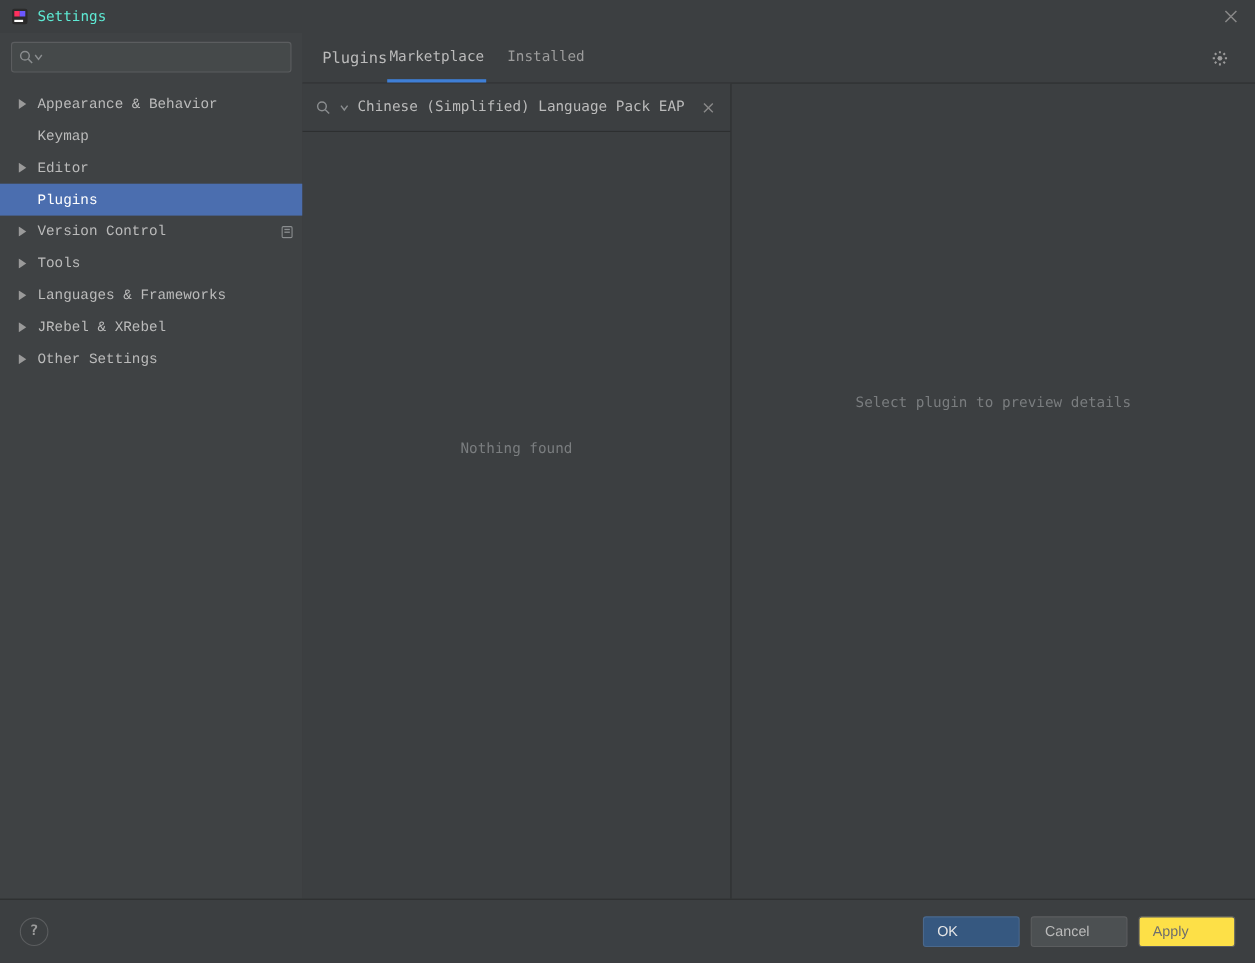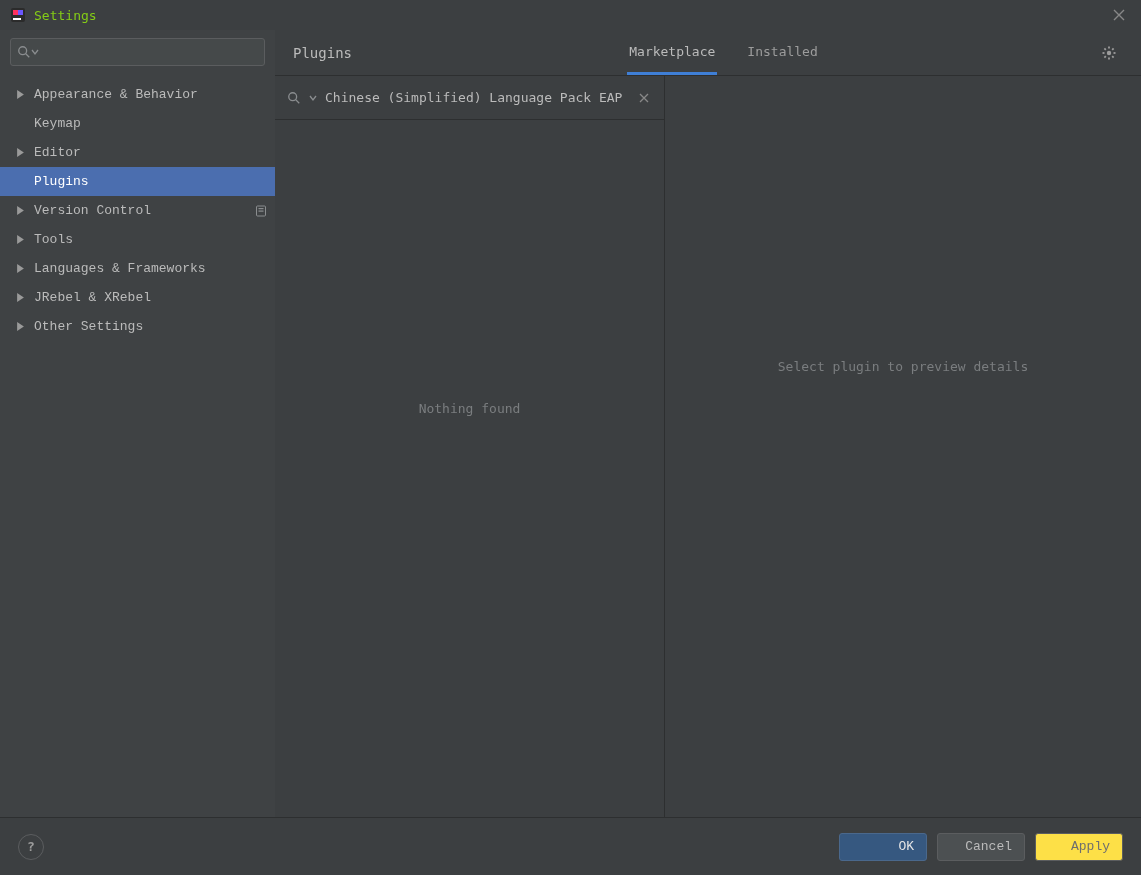--- a/index.html
+++ b/index.html
@@ -12,21 +12,21 @@
   }
   .window { display: flex; flex-direction: column; width: 100%; height: 100%; }
 
   
   .titlebar {
     height: 30px;
     display: flex;
     align-items: center;
     padding: 0 10px;
     background: #3c3f41;
-    color: #84cc16;
+    color: #5eead4;
   }
   .titlebar .app-icon {
     width: 16px; height: 16px; margin-right: 8px;
     display:flex; align-items:center; justify-content:center;
   }
   .titlebar .spacer { flex: 1; }
   .titlebar .close-btn {
     width: 24px; height: 24px; display:flex; align-items:center; justify-content:center;
     color: #888; cursor: pointer;
   }
@@ -110,24 +110,23 @@
     border-bottom: 1px solid #2d2f30;
   }
   .content-header .title {
     font-size: 14px;
     color: #bbbbbb;
     font-weight: normal;
   }
   .tabs {
     flex: 1;
     display: flex;
-    justify-content: center;
     align-items: flex-end;
     height: 100%;
-    gap: 28px;
+    gap: 17px;
   }
   .tab {
     height: 100%;
     display: flex;
     align-items: center;
     color: #9c9c9c;
     cursor: pointer;
     border-bottom: 3px solid transparent;
     padding: 0 2px;
   }
@@ -211,24 +210,24 @@
     font-weight:bold;
   }
   .footer .spacer { flex:1; }
   .btn {
     min-width: 88px;
     height: 28px;
     border-radius: 3px;
     border: 1px solid #5b5d5f;
     background: #4c5052;
     color: #bbbbbb;
-    font-family: Liberation Mono, monospace;
+    font-family: Liberation Sans, sans-serif;
     font-size: 13px;
     cursor: pointer;
-    display:flex;align-items:center;justify-content:flex-end;
+    display:flex;align-items:center;justify-content:flex-start;
     padding: 0 12px;
   }
   .btn.primary {
     background: #365880;
     border-color: #4a688c;
     color: #e6e6e6;
   }
   .btn.disabled {
     color: #6e6e6e;
     background: #fde047;

